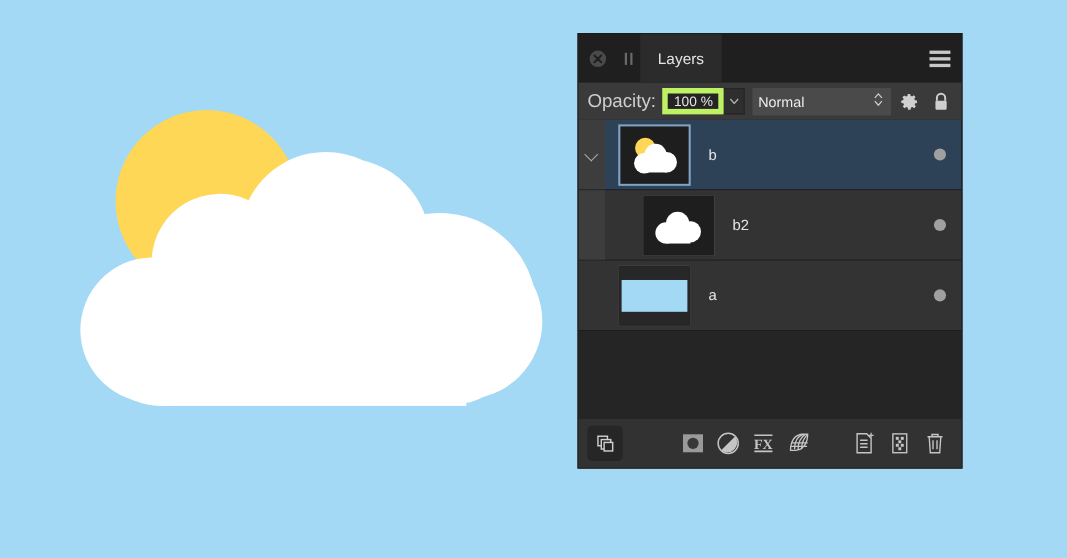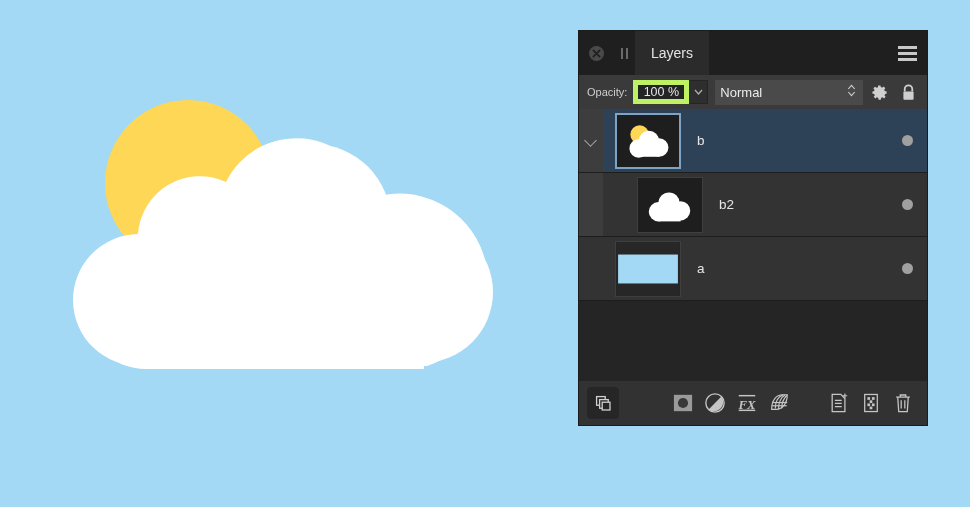--- a/index.html
+++ b/index.html
@@ -14,21 +14,21 @@
     background: #a3d9f5;
   }
 
   
   #illustration { position: absolute; left: 60px; top: 70px; width: 470px; height: 300px; }
   #illustration svg { display: block; width: 100%; height: 100%; }
 
   
   #layers-panel {
     position: absolute;
-    left: 578px; top: 30px;
+    left: 525px; top: 30px;
     width: 350px; height: 396px;
     background: #2b2b2b;
     border: 1px solid #1c1c1c;
     display: flex; flex-direction: column;
     color: #d6d6d6;
   }
 
   
   .panel-titlebar {
     height: 44px; flex: 0 0 44px;
@@ -67,21 +67,21 @@
   .tb-menu i { display: block; width: 19px; height: 3px; background: #c8c8c8; }
 
   
   .panel-options {
     height: 34px; flex: 0 0 34px;
     background: #3a3a3a;
     display: flex; align-items: center;
     padding: 0 6px 0 8px;
     gap: 0;
   }
-  .opacity-label { font-size: 11px; color: #cfcfcf; margin-right: 6px; white-space: nowrap; }
+  .opacity-label { font-size: 17px; color: #cfcfcf; margin-right: 6px; white-space: nowrap; }
   .opacity-value {
     background: #242424; color: #e6e6e6;
     font-size: 12.5px;
     height: 24px; min-width: 56px;
     display: flex; align-items: center; justify-content: center;
     border: 5px solid #bef264; cursor: text;
   }
   .opacity-stepper {
     background: #2e2e2e; width: 19px; height: 24px;
     display: flex; align-items: center; justify-content: center;
@@ -143,21 +143,20 @@
   .panel-footer {
     height: 44px; flex: 0 0 44px;
     background: #323232;
     display: flex; align-items: center;
     padding: 0 8px;
   }
   .foot-btn {
     width: 32px; height: 32px;
     display: flex; align-items: center; justify-content: center;
     cursor: pointer;
-    font-style: italic;
   }
   .foot-btn.boxed { background: #262626; border-radius: 4px; }
   .foot-group { display: flex; align-items: center; }
   .spacer-a { width: 48px; }
   .spacer-b { flex: 1 1 auto; }
 </style>
 </head>
 <body>
 
 <div id="canvas">

